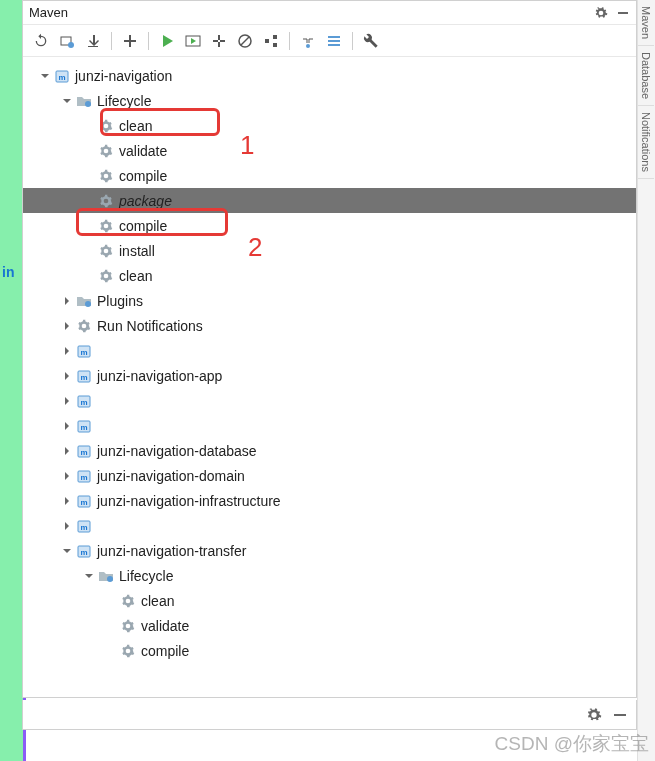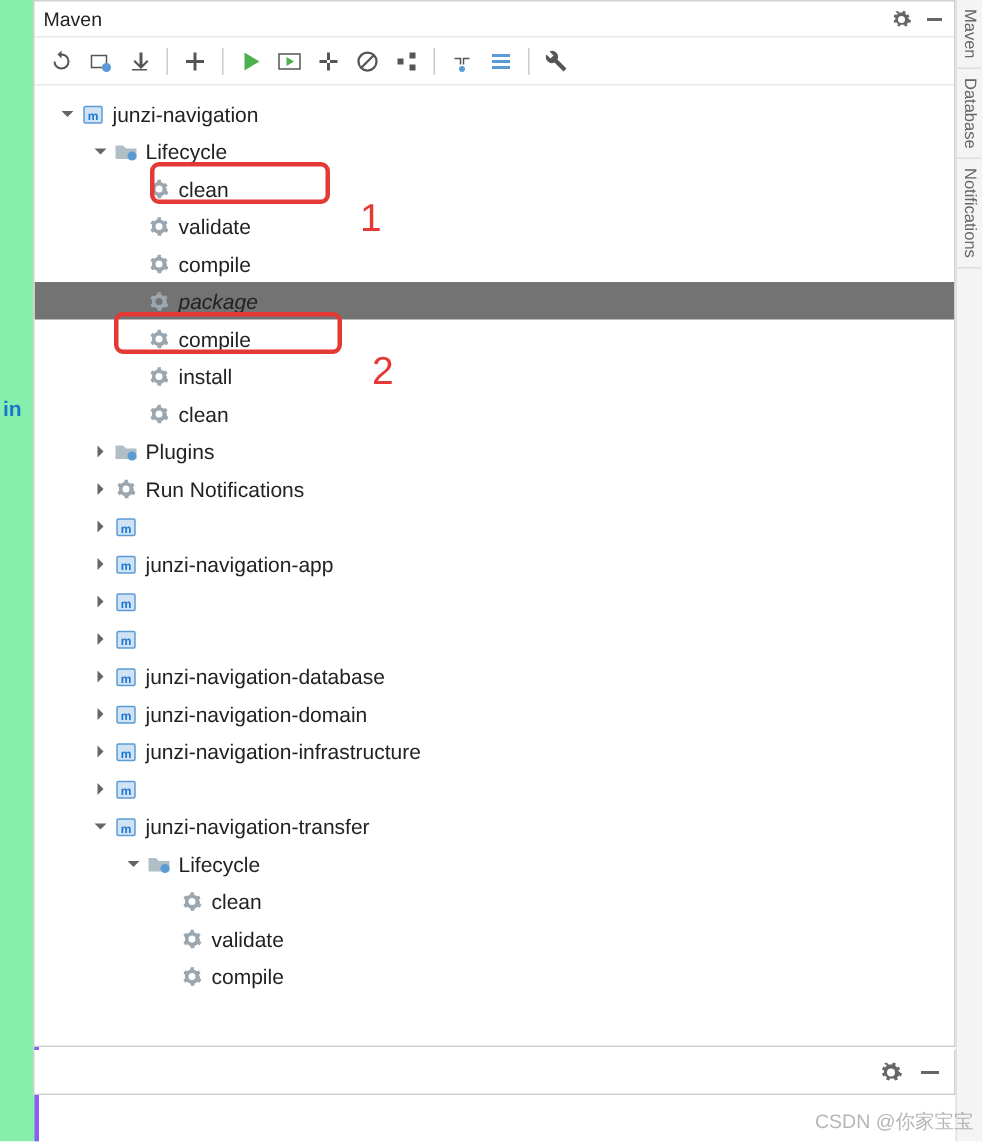--- a/index.html
+++ b/index.html
@@ -14,21 +14,21 @@
 .tree { padding: 6px 0; font-size: 14px; color: #222; overflow: hidden; }
 .tree-row { display: flex; align-items: center; height: 25px; cursor: pointer; white-space: nowrap; }
 .tree-row.selected { background: #737373; font-style: italic; }
 .indent { display: inline-block; }
 .expander { width: 16px; height: 16px; display: inline-flex; align-items: center; justify-content: center; color: #666; font-size: 10px; cursor: pointer; }
 .expander.none { visibility: hidden; }
 .node-icon { width: 18px; height: 18px; display: inline-flex; align-items: center; justify-content: center; margin-right: 4px; }
 .annotation-box { position: absolute; border: 3px solid #e53935; border-radius: 6px; pointer-events: none; }
 .annotation-label { position: absolute; color: #e53935; font-size: 26px; font-weight: 400; pointer-events: none; }
 .footer-bar { position: absolute; left: 22px; top: 700px; width: 615px; height: 30px; border: 1px solid #d0d0d0; border-top: none; display: flex; align-items: center; justify-content: flex-end; padding: 0 8px; gap: 10px; background: #fff; }
-.watermark { position: absolute; right: 6px; bottom: 4px; font-size: 13px; color: rgba(120,120,120,0.55); }
+.watermark { position: absolute; right: 6px; bottom: 4px; font-size: 19px; color: rgba(120,120,120,0.55); }
 .left-strip { position: absolute; left: 0; top: 0; width: 26px; height: 100%; background: #86efac; border-right: 3px solid #8b5cf6; }
 .left-strip .blue { position: absolute; left: 2px; top: 264px; color: #1976d2; font-weight: bold; font-size: 14px; }
 .right-strip { position: absolute; right: 0; top: 0; width: 18px; height: 100%; background: #f4f4f4; border-left: 1px solid #e0e0e0; }
 .right-tab { writing-mode: vertical-rl; font-size: 11px; color: #666; padding: 6px 2px; border-bottom: 1px solid #ddd; }
 svg { display: block; }
 </style>
 </head>
 <body>
 
 <div class="left-strip">

